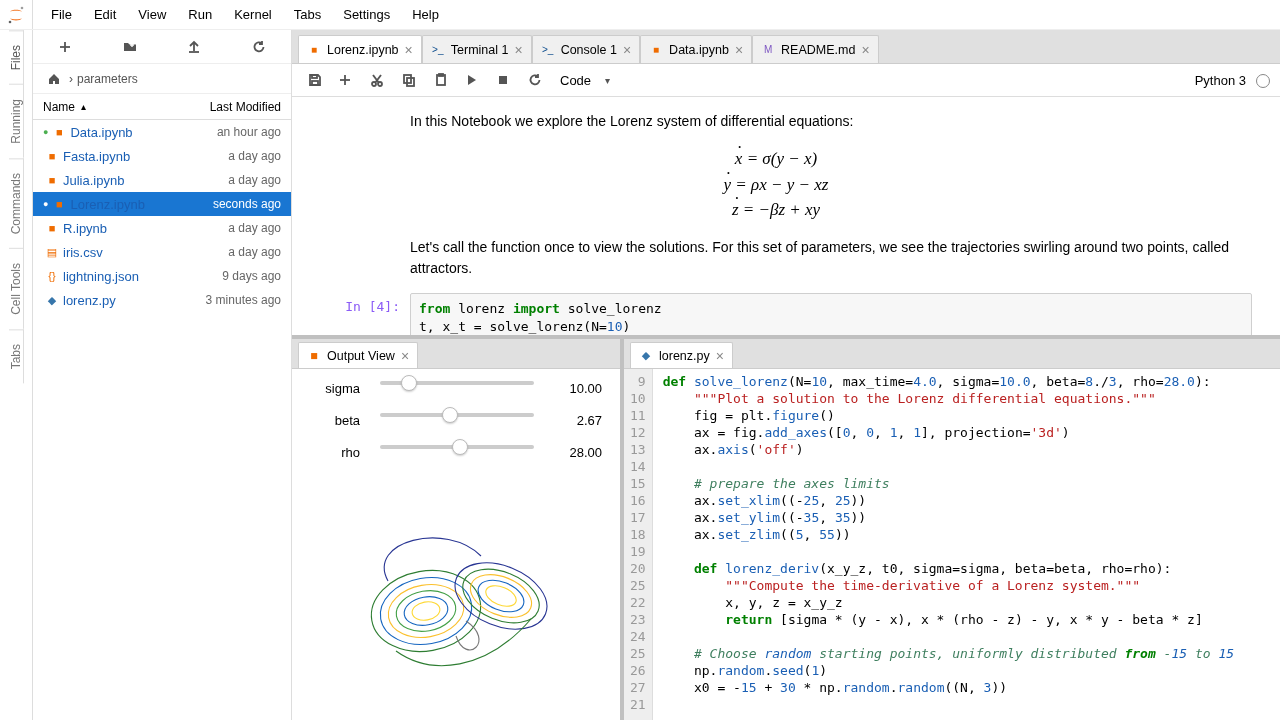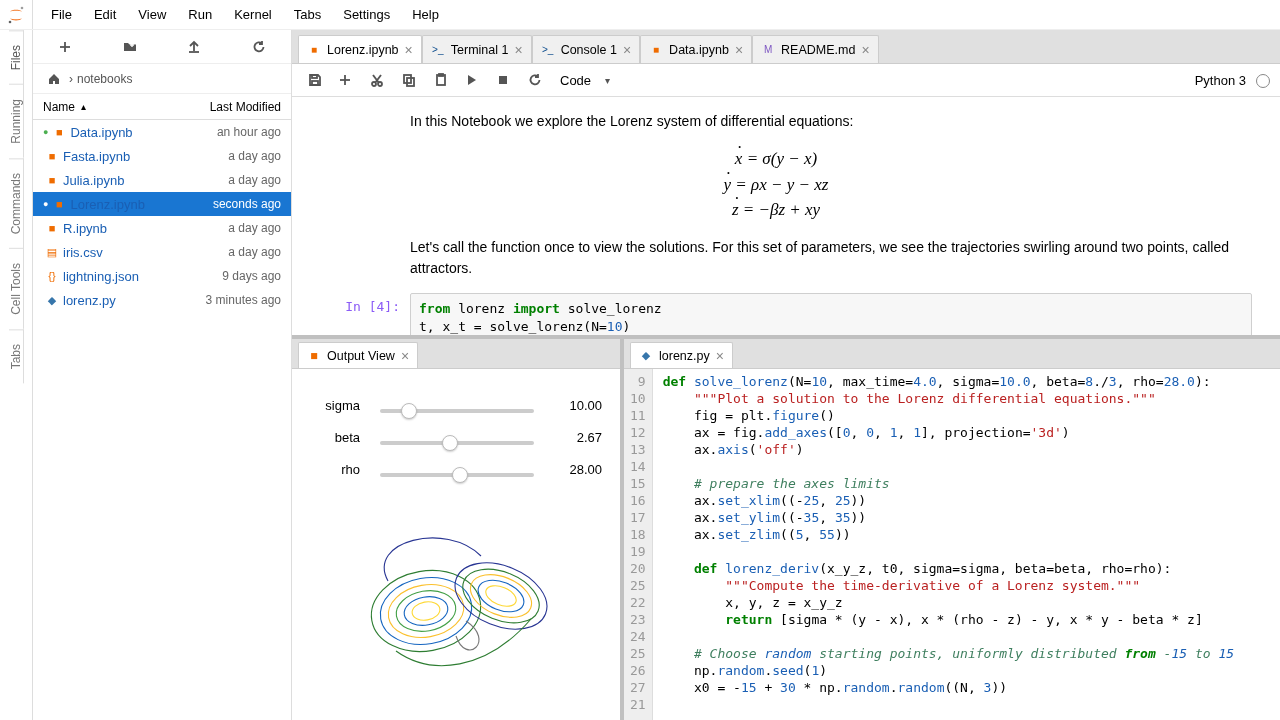--- a/index.html
+++ b/index.html
@@ -47,21 +47,21 @@
 .eq-block { text-align: center; padding: 14px 0; font-family: "Times New Roman", serif; font-style: italic; font-size: 17px; line-height:1.5;}
 .eq-block div { position: relative; display: inline-block; }
 .dot { position: absolute; left: 3.5px; top: -4px; font-style: normal; font-size: 8px; }
 .code-cell { display: flex; margin-top: 14px; }
 .prompt { width: 110px; text-align: right; padding-right: 10px; color: #8b5cf6; font-family: "SFMono-Regular", Menlo, monospace; font-size: 13px; padding-top: 6px; }
 .code-box { flex: 1; border: 1px solid #cfcfcf; background: #f7f7f7; padding: 6px 8px; font-family: "SFMono-Regular", Menlo, monospace; font-size: 13px; line-height: 1.4; white-space: pre; border-radius: 2px; }
 .split-row { flex: 1; display: flex; min-height: 0; border-top: 4px solid #c0c0c0; }
 .pane { flex: 1; display: flex; flex-direction: column; min-width: 0; }
 .pane-left { border-right: 4px solid #c0c0c0; max-width:332px;}
 .output-body { flex: 1; padding: 12px 18px; overflow: auto; }
-.slider-row { display: flex; align-items: flex-end; gap: 20px; height: 32px; }
+.slider-row { display: flex; align-items: flex-start; gap: 20px; height: 32px; }
 .slider-row .slabel { width: 50px; text-align: right; font-size: 13px; }
 .slider-row .sval { width: 48px; text-align: right; font-size: 13px; }
 .slider-row input[type=range] { flex: 1; accent-color: #999; }
 input[type=range] { -webkit-appearance:none; height:4px; background:#ccc; border-radius:2px;}
 input[type=range]::-webkit-slider-thumb { -webkit-appearance:none; width:16px; height:16px; background:#fff; border:1px solid #bbb; border-radius:50%; box-shadow:0 1px 2px rgba(0,0,0,0.2);}
 .lorenz-plot { margin-top: 24px; display:flex; justify-content:center;}
 .editor-body { flex: 1; display: flex; overflow: auto; font-family: "SFMono-Regular", Menlo, monospace; font-size: 13px; line-height: 17px; }
 .gutter { background: #eee; color: #999; text-align: right; padding: 4px 6px; border-right:1px solid #ddd; user-select:none;}
 .gutter div { height: 17px; }
 .code-area { padding: 4px 10px; white-space: pre; }
@@ -148,21 +148,21 @@
               </svg>
             </span>
         </div>
         <div class="breadcrumb">
           <span class="bc-home">
               <svg class="ic14" viewBox="0 0 14 14">
                 <path fill="#555" stroke="none" d="M2 7 L7 2 L12 7 V12 H8 V9 H6 V12 H2 Z"></path>
               </svg>
             </span>
           <span>›</span>
-          <span>notebooks</span>
+          <span>parameters</span>
         </div>
         <div class="file-header">
           <span class="fh-name">
               <span>Name</span> 
               <span style="font-size:10px;">▴</span>
             </span>
           <span>Last Modified</span>
         </div>
         <div class="file-list" id="file-list">
             <div class="file-row">

